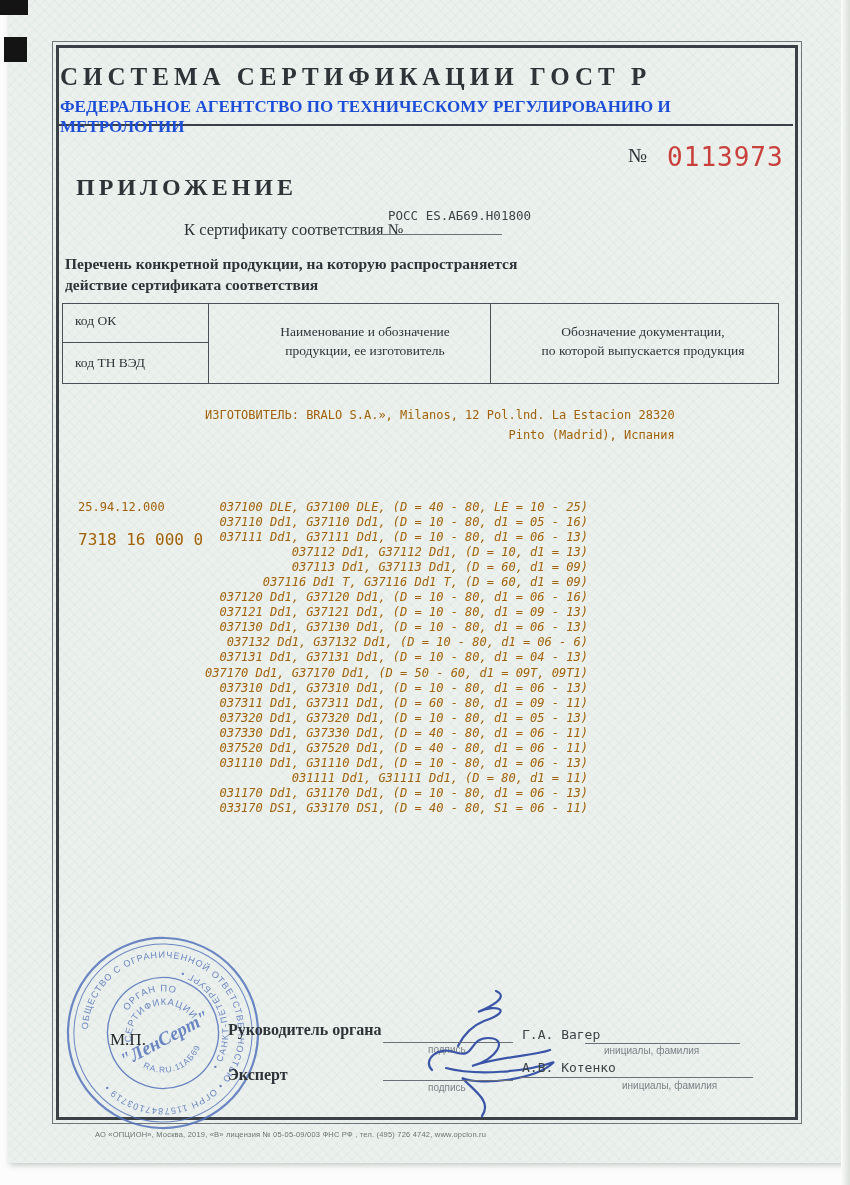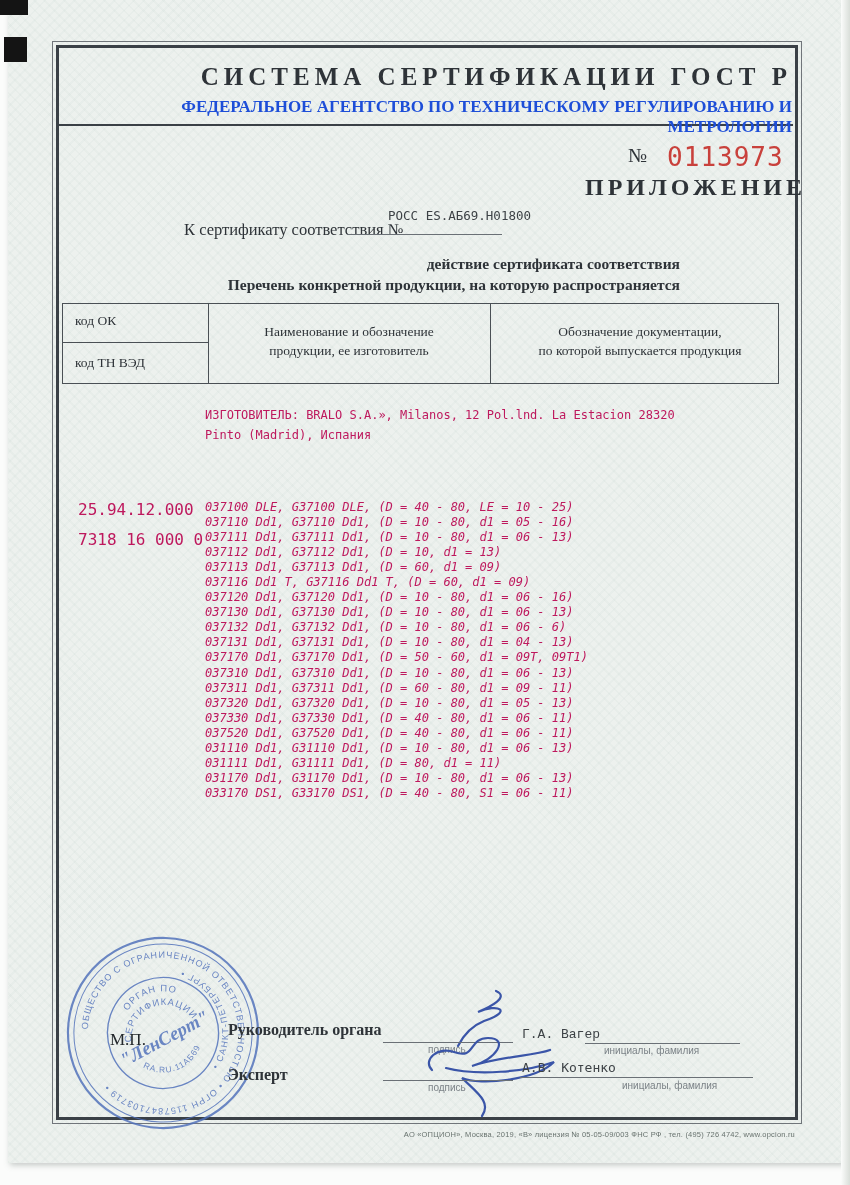--- a/index.html
+++ b/index.html
@@ -9,44 +9,44 @@
          background-color:#edf1ee;
          background-image:
            repeating-linear-gradient(45deg, rgba(140,175,160,.06) 0 2px, transparent 2px 7px),
            repeating-linear-gradient(-45deg, rgba(130,170,165,.05) 0 2px, transparent 2px 7px);
          box-shadow:2px 2px 6px rgba(90,100,95,.35);}
   .black-mark{position:absolute;background:#141414;}
   .frame-outer{position:absolute;left:52px;top:41px;width:748px;height:1081px;
                border:1px solid #70757a;}
   .frame-inner{position:absolute;left:3px;top:3px;right:3px;bottom:3px;border:3px solid #3a4046;}
   .hdr-divider{position:absolute;left:59px;top:124px;width:734px;height:2px;background:#3a4046;}
-  .t-center{text-align:right;}
+  .t-center{text-align:left;}
   .title1{position:absolute;left:60px;top:63px;width:732px;font-size:25px;font-weight:bold;
           letter-spacing:5px;color:#2e3338;}
   .title2{position:absolute;left:60px;top:97px;width:732px;font-size:17px;font-weight:bold;color:#1d4ed8;}
   .numrow{position:absolute;left:628px;top:144px;display:flex;align-items:flex-start;gap:8px;}
   .num-label{font-size:20px;color:#2e3338;}
   .num-digits{font-family:"DejaVu Sans Mono",monospace;font-size:26px;line-height:26px;letter-spacing:1px;}
   .appendix{position:absolute;left:76px;top:174px;width:730px;font-size:24px;font-weight:bold;
             letter-spacing:4px;color:#2e3338;}
   .cert-number{position:absolute;left:388px;top:208px;font-family:"DejaVu Sans Mono",monospace;
                font-size:12.5px;color:#3d4246;}
   .cert-label{position:absolute;left:184px;top:220px;font-size:16.5px;color:#2e3338;}
   .uline{position:absolute;height:1px;background:#6a7076;}
   .subtitle{position:absolute;left:65px;top:253px;width:615px;font-size:15.5px;font-weight:bold;
             line-height:21px;color:#2e3338;}
   .table{position:absolute;left:62px;top:303px;width:715px;height:79px;border:1.5px solid #4a5055;}
   .vline{position:absolute;top:0;bottom:0;width:1px;background:#4a5055;}
   .hline-col1{position:absolute;left:0;top:38px;width:145px;height:1px;background:#4a5055;}
   .cell-label{position:absolute;font-size:13.5px;color:#2e3338;}
   .cell-hdr{position:absolute;font-size:13.5px;line-height:19px;color:#2e3338;text-align:center;
-            white-space:pre-line;}
-  .mono{font-family:"DejaVu Sans Mono",monospace;color:#be185d;}
+            white-space:pre-line;margin-left:16px;}
+  .mono{font-family:"DejaVu Sans Mono",monospace;color:#a16207;text-align:right;}
   .manufacturer{position:absolute;left:205px;top:406px;font-size:12px;line-height:19.5px;white-space:pre-line;}
-  .code-ok{position:absolute;left:78px;top:500px;font-size:16px;white-space:pre;}
+  .code-ok{position:absolute;left:78px;top:500px;font-size:12px;white-space:pre;}
   .code-tnved{position:absolute;left:78px;top:530px;font-size:16px;white-space:pre;}
   .products{position:absolute;left:205px;top:500px;font-size:12px;line-height:15.05px;font-style:italic;}
   .product-line{white-space:pre;}
   .stamp{position:absolute;left:64px;top:934px;width:198px;height:198px;transform:rotate(-20deg);opacity:.82;}
   .mp{position:absolute;left:110px;top:1030px;font-size:17px;color:#23282c;}
   .sig-label{position:absolute;font-size:16px;font-weight:bold;color:#2e3338;}
   .caption{position:absolute;font-size:10px;color:#7b8287;font-family:"Liberation Sans",sans-serif;}
   .sig-name{position:absolute;font-family:"DejaVu Sans Mono",monospace;font-size:13px;color:#3d4246;}
   .sig-svg{position:absolute;}
   .footer{position:absolute;left:95px;top:1130px;width:700px;font-family:"Liberation Sans",sans-serif;
@@ -77,50 +77,51 @@
     <span class="num-digits" id="num-digits" style="color: rgb(201, 65, 60); margin-left: 12px;">0113973</span>
   </div>
 
   <div class="appendix t-center">ПРИЛОЖЕНИЕ</div>
 
   <div class="cert-number">РОСС ES.АБ69.Н01800</div>
   <div class="cert-label">К сертификату соответствия №</div>
   <div class="uline" style="left:347px;top:234px;width:155px;"></div>
 
   <div class="subtitle t-center">
+    <div>Перечень конкретной продукции,  на которую распространяется</div>
     <div>действие сертификата соответствия</div>
-    <div>Перечень конкретной продукции,  на которую распространяется</div>
   </div>
 
   <div class="table">
     <div class="vline" style="left:145px;"></div>
     <div class="vline" style="left:427px;"></div>
     <div class="hline-col1"></div>
     <div class="cell-label" style="left:12px;top:9px;">код ОК</div>
     <div class="cell-label" style="left:12px;top:51px;">код ТН ВЭД</div>
     <div class="cell-hdr" style="left:145px;top:18px;width:282px;">Наименование и обозначение
 продукции, ее изготовитель</div>
-    <div class="cell-hdr" style="left:433px;top:18px;width:288px;">Обозначение документации,
+    <div class="cell-hdr" style="left:420px;top:18px;width:288px;">Обозначение документации,
 по которой выпускается продукция</div>
   </div>
 
   <div class="manufacturer mono">ИЗГОТОВИТЕЛЬ: BRALO S.A.», Milanos, 12 Pol.lnd. La Estacion 28320
 Pinto (Madrid), Испания</div>
 
   <div class="code-ok mono">25.94.12.000</div>
   <div class="code-tnved mono">7318 16 000 0</div>
 
   <div class="products mono">
       <div class="product-line">037100 DLE, G37100 DLE, (D = 40 - 80, LE = 10 - 25)</div>
       <div class="product-line">037110 Dd1, G37110 Dd1, (D = 10 - 80, d1 = 05 - 16)</div>
       <div class="product-line">037111 Dd1, G37111 Dd1, (D = 10 - 80, d1 = 06 - 13)</div>
       <div class="product-line">037112 Dd1, G37112 Dd1, (D = 10, d1 = 13)</div>
       <div class="product-line">037113 Dd1, G37113 Dd1, (D = 60, d1 = 09)</div>
       <div class="product-line">037116 Dd1 T, G37116 Dd1 T, (D = 60, d1 = 09)</div>
       <div class="product-line">037120 Dd1, G37120 Dd1, (D = 10 - 80, d1 = 06 - 16)</div>
+      <div class="product-line">037121 Dd1, G37121 Dd1, (D = 10 - 80, d1 = 09 - 13)</div>
       <div class="product-line">037130 Dd1, G37130 Dd1, (D = 10 - 80, d1 = 06 - 13)</div>
       <div class="product-line">037132 Dd1, G37132 Dd1, (D = 10 - 80, d1 = 06 - 6)</div>
       <div class="product-line">037131 Dd1, G37131 Dd1, (D = 10 - 80, d1 = 04 - 13)</div>
       <div class="product-line">037170 Dd1, G37170 Dd1, (D = 50 - 60, d1 = 09T, 09T1)</div>
       <div class="product-line">037310 Dd1, G37310 Dd1, (D = 10 - 80, d1 = 06 - 13)</div>
       <div class="product-line">037311 Dd1, G37311 Dd1, (D = 60 - 80, d1 = 09 - 11)</div>
       <div class="product-line">037320 Dd1, G37320 Dd1, (D = 10 - 80, d1 = 05 - 13)</div>
       <div class="product-line">037330 Dd1, G37330 Dd1, (D = 40 - 80, d1 = 06 - 11)</div>
       <div class="product-line">037520 Dd1, G37520 Dd1, (D = 40 - 80, d1 = 06 - 11)</div>
       <div class="product-line">031110 Dd1, G31110 Dd1, (D = 10 - 80, d1 = 06 - 13)</div>
@@ -161,21 +162,21 @@
   </svg>
 
   <div class="mp">М.П.</div>
 
   <div class="sig-label" style="left:228px;top:1021px;">Руководитель органа</div>
   <svg class="sig-svg" style="left:432px;top:988px;" width="110" height="62" viewBox="0 0 110 62">
     <path d="M64 3 C78 9 58 19 46 24 C66 15 82 23 52 33 C42 37 32 46 26 58" fill="none" stroke="#3a55a8" stroke-width="2.2" stroke-linecap="round"></path>
   </svg>
   <div class="uline" style="left:383px;top:1042px;width:130px;"></div>
   <div class="caption" style="left:428px;top:1044px;">подпись</div>
-  <div class="sig-name" style="left:522px;top:1027px;font-family:Liberation Mono, monospace;">Г.А. Вагер</div>
+  <div class="sig-name" style="left:522px;top:1027px;">Г.А. Вагер</div>
   <div class="uline" style="left:585px;top:1043px;width:155px;"></div>
   <div class="caption" style="left:604px;top:1045px;">инициалы, фамилия</div>
 
   <div class="sig-label" style="left:228px;top:1066px;">Эксперт</div>
   <svg class="sig-svg" style="left:418px;top:1030px;" width="150" height="88" viewBox="0 0 150 88">
     <path d="M14 40 C4 30 20 16 36 22 C58 30 50 8 70 8 C92 8 78 30 54 36 C84 26 116 26 132 20
              M28 38 C58 46 108 42 136 32 C118 50 62 56 44 48 C58 62 74 72 64 86" fill="none" stroke="#3a55a8" stroke-width="2.2" stroke-linecap="round"></path>
   </svg>
   <div class="uline" style="left:383px;top:1080px;width:130px;"></div>
   <div class="caption" style="left:428px;top:1082px;">подпись</div>

